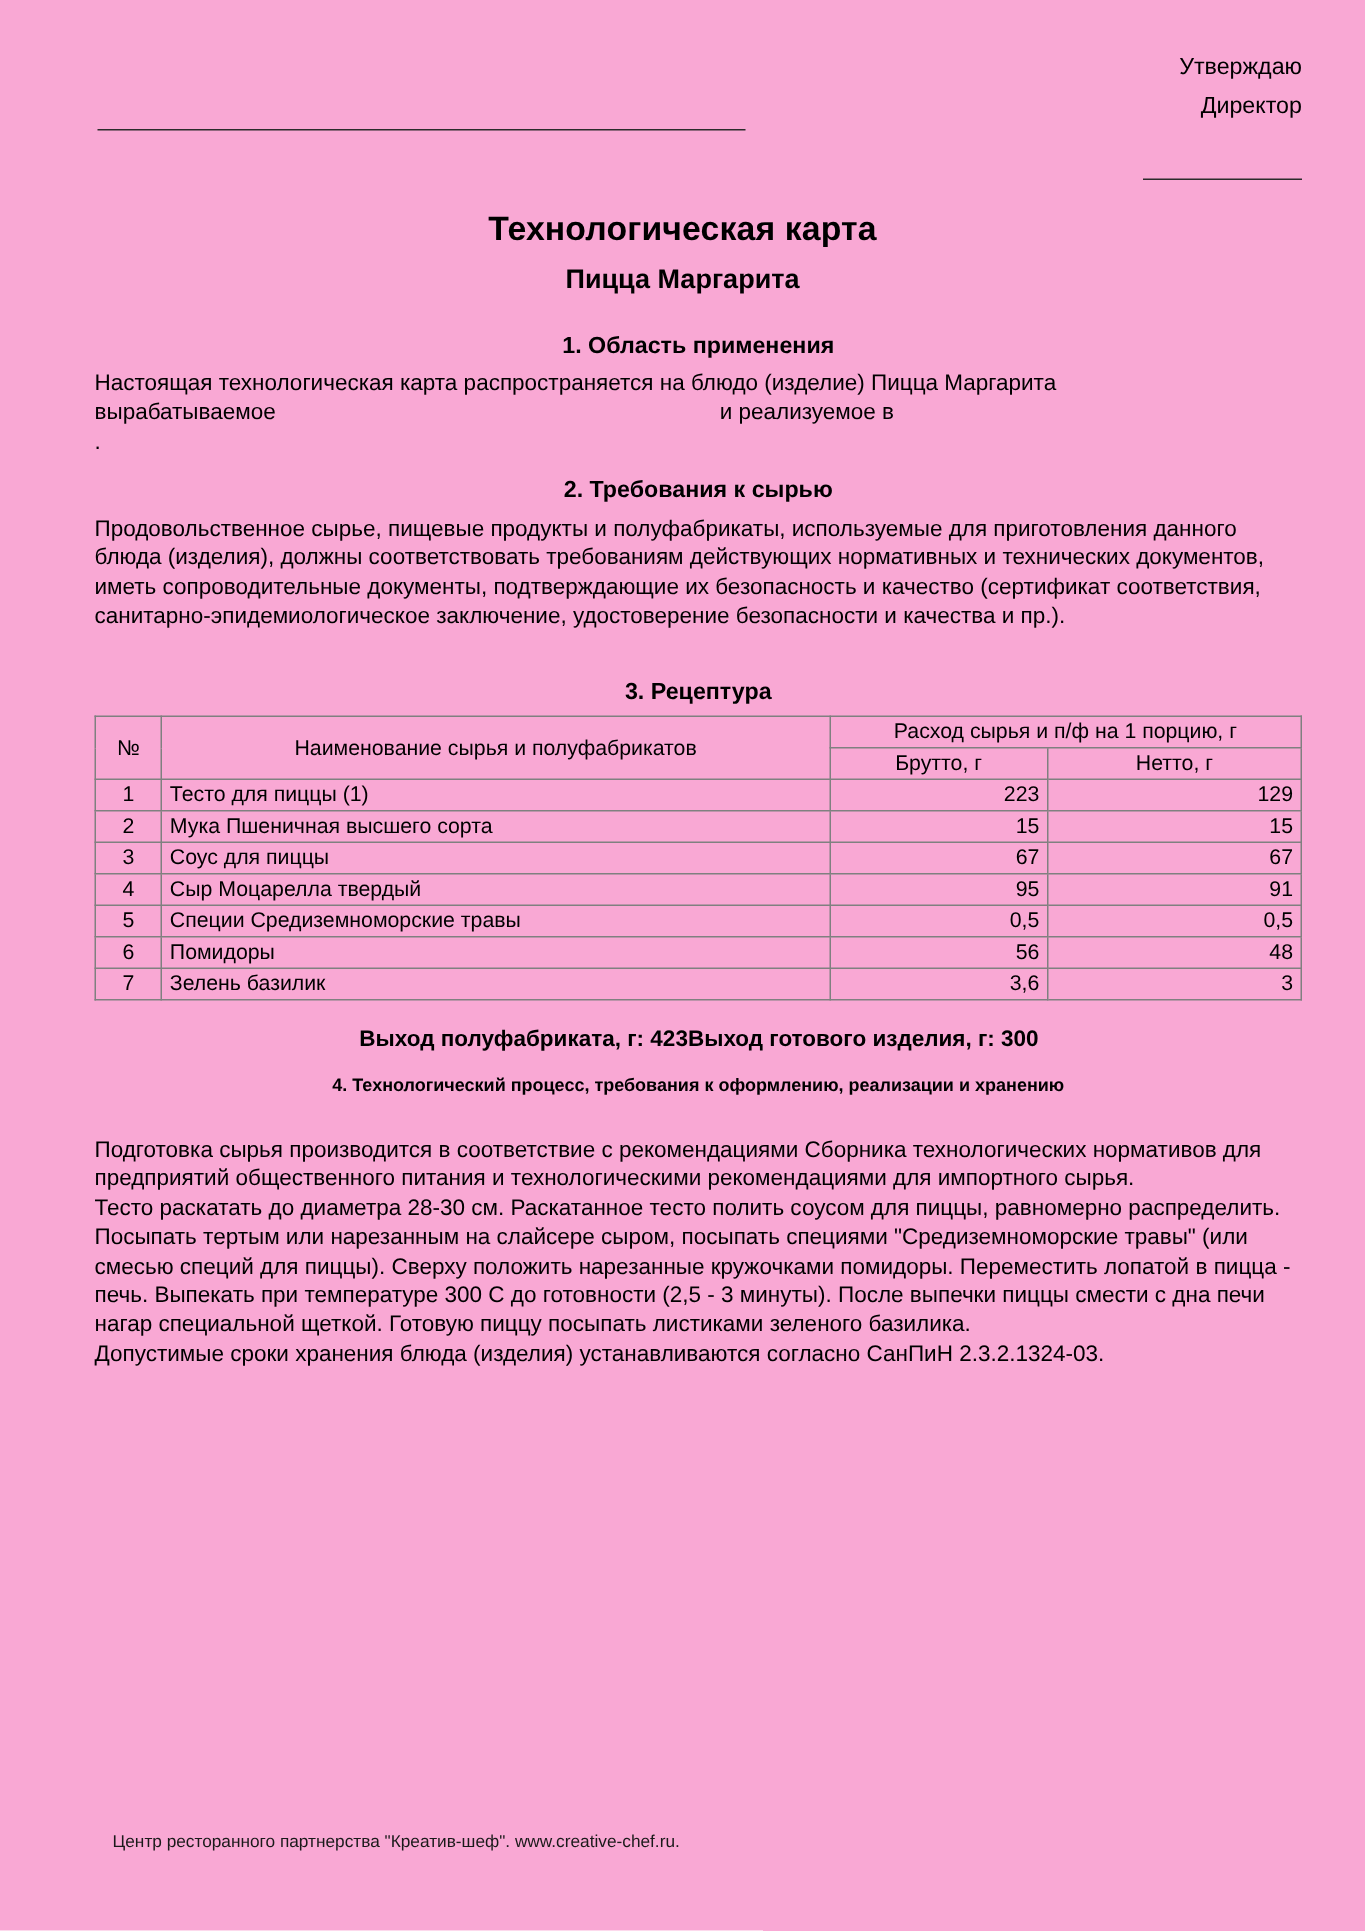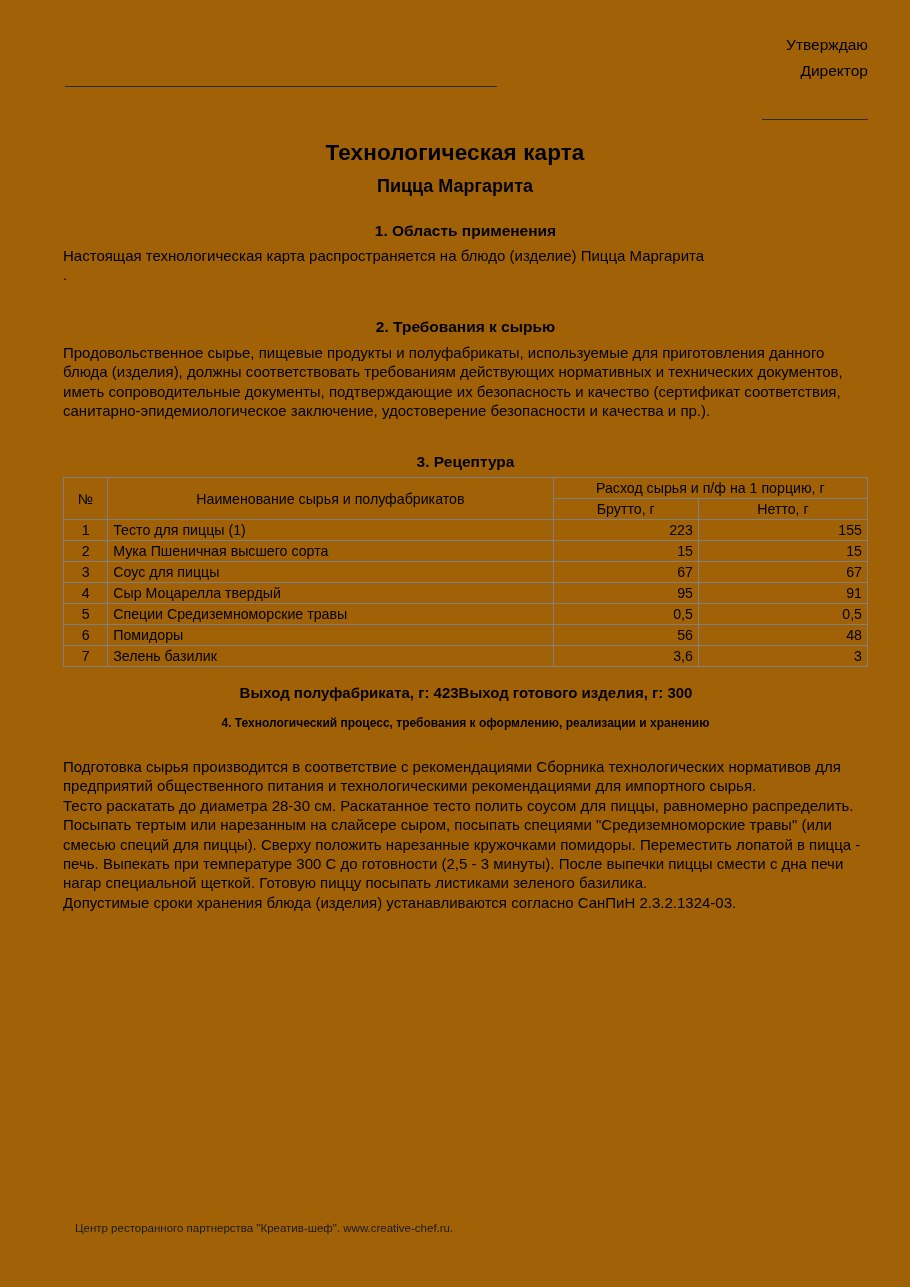--- a/index.html
+++ b/index.html
@@ -9,21 +9,21 @@
     background: #ffffff;
   }
   body {
     font-family: "Liberation Sans", sans-serif;
     color: #000000;
   }
   .page {
     position: relative;
     width: 910px;
     height: 1287px;
-    background: #a16207;
+    background: #f9a8d4;
     overflow: hidden;
     box-sizing: border-box;
   }
 
   
   .approve-block {
     position: absolute;
     top: 32px;
     right: 42px;
     width: 300px;
@@ -164,20 +164,25 @@
   </div>
   <div class="approve-line"></div>
   <div class="left-rule"></div>
 
   <div class="doc-title">Технологическая карта</div>
   <div class="doc-subtitle">Пицца Маргарита</div>
 
   <div class="sec1-head section-heading">1. Область применения</div>
   <div class="sec1-body">
     <p class="para">Настоящая технологическая карта распространяется на блюдо (изделие) Пицца Маргарита</p>
+    <div class="fill-row">
+      <span>вырабатываемое</span>
+      <span class="blank"></span>
+      <span>и реализуемое в</span>
+    </div>
     <div class="lone-dot">.</div>
   </div>
 
   <div class="sec2-head section-heading">2. Требования к сырью</div>
   <div class="sec2-body">
     <p class="para">Продовольственное сырье, пищевые продукты и полуфабрикаты, используемые для приготовления данного блюда (изделия), должны соответствовать требованиям действующих нормативных и технических документов, иметь сопроводительные документы, подтверждающие их безопасность и качество (сертификат соответствия, санитарно-эпидемиологическое заключение, удостоверение безопасности и качества и пр.).</p>
   </div>
 
   <div class="sec3-head section-heading">3. Рецептура</div>
 
@@ -191,21 +196,21 @@
       <tr>
         <th class="col-brut" style="text-align:center">Брутто, г</th>
         <th class="col-nett" style="text-align:center">Нетто, г</th>
       </tr>
     </thead>
     <tbody id="recipe-body">
         <tr>
           <td class="col-no">1</td>
           <td class="col-name">Тесто для пиццы (1)</td>
           <td class="col-brut">223</td>
-          <td class="col-nett">155</td>
+          <td class="col-nett">129</td>
         </tr>
         <tr>
           <td class="col-no">2</td>
           <td class="col-name">Мука Пшеничная высшего сорта</td>
           <td class="col-brut">15</td>
           <td class="col-nett">15</td>
         </tr>
         <tr>
           <td class="col-no">3</td>
           <td class="col-name">Соус для пиццы</td>

